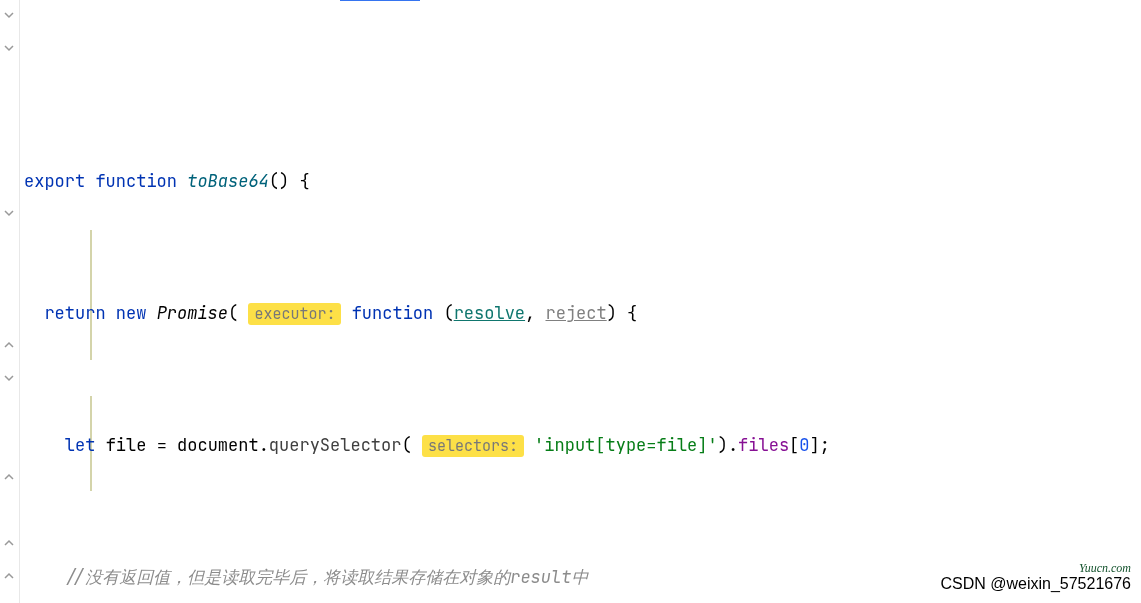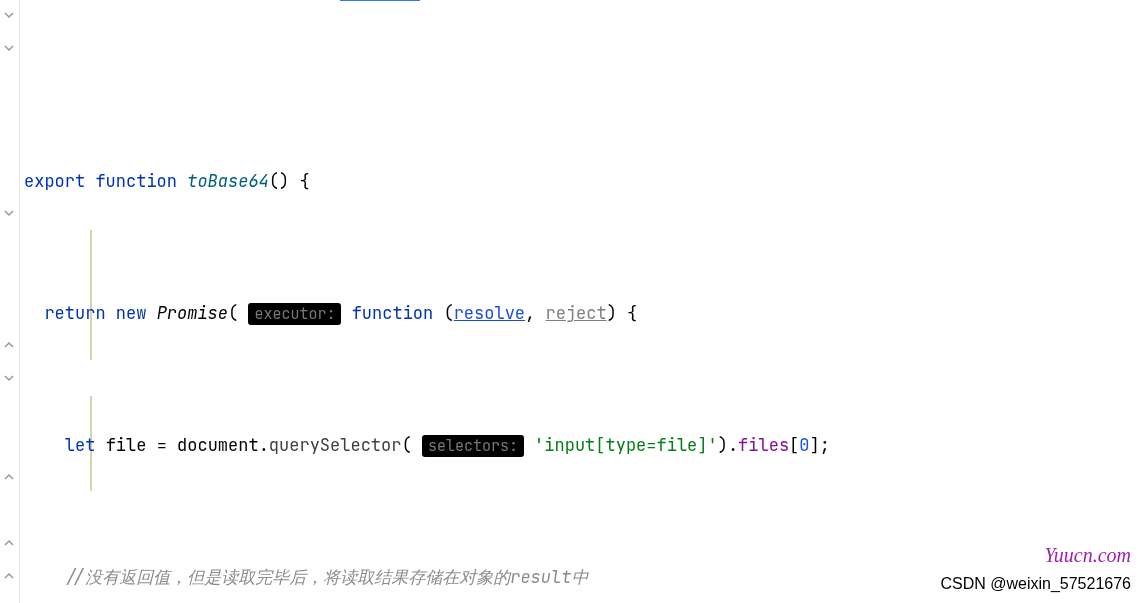--- a/index.html
+++ b/index.html
@@ -42,28 +42,28 @@
     }
     .line { height: 33px; padding-left: 4px; position: relative; }
     .kw { color: #0033b3; text-align: center; }
     .kw-return { color: #0033b3; }
     .kw-new { color: #0033b3; }
     .kw-let { color: #0033b3; }
     .kw-function { color: #0033b3; margin-top: 14px; }
     .fn-name { color: #00627a; font-style: italic; }
     .type { color: #000; font-style: italic; }
     .param-hint { 
-      background: #000000; 
+      background: #fde047; 
       color: #787878; 
       font-style: normal;
       padding: 1px 6px;
       border-radius: 3px;
       font-size: 15px;
     }
-    .param { color: #1d4ed8; text-decoration: underline; text-align: right; }
+    .param { color: #0f766e; text-decoration: underline; text-align: right; }
     .param-unused { color: #808080; text-decoration: underline; }
     .prop { color: #871094; }
     .method { color: #404040; }
     .string { color: #067d17; }
     .num { color: #1750eb; }
     .comment { color: #8c8c8c; font-style: italic; }
     .ident { color: #000; }
     .punct { color: #000; }
     .vert-bar {
       position: absolute;
@@ -77,24 +77,24 @@
       position: absolute;
       left: 70px;
       top: 396px;
       width: 2px;
       height: 95px;
       background: #d4d4aa;
     }
     .watermark {
       position: absolute;
       right: 10px;
-      bottom: 36px;
-      color: #a21caf;
+      bottom: 27px;
+      color: #14532d;
       font-family: 'Times New Roman', serif;
-      font-size: 20px;
+      font-size: 12px;
       font-style: italic;
     }
     .watermark2 {
       position: absolute;
       right: 10px;
       bottom: 10px;
       color: #000000;
       font-family: Arial, sans-serif;
       font-size: 16px;
     }

